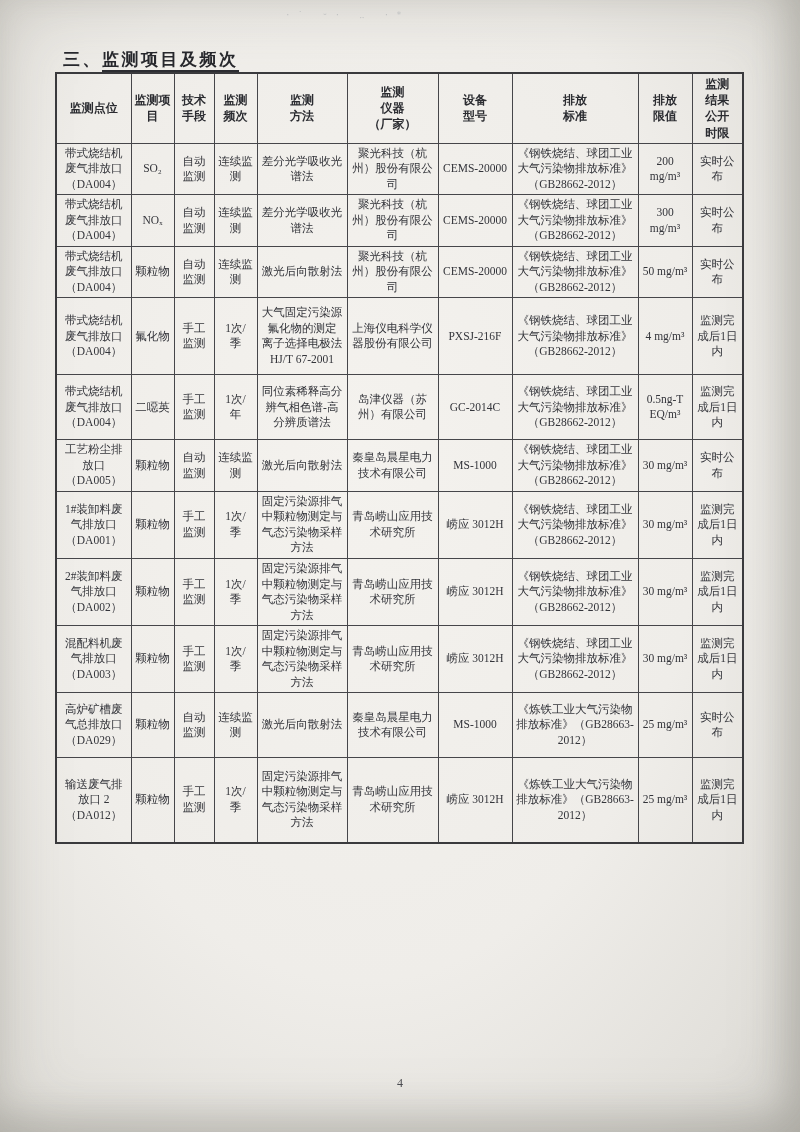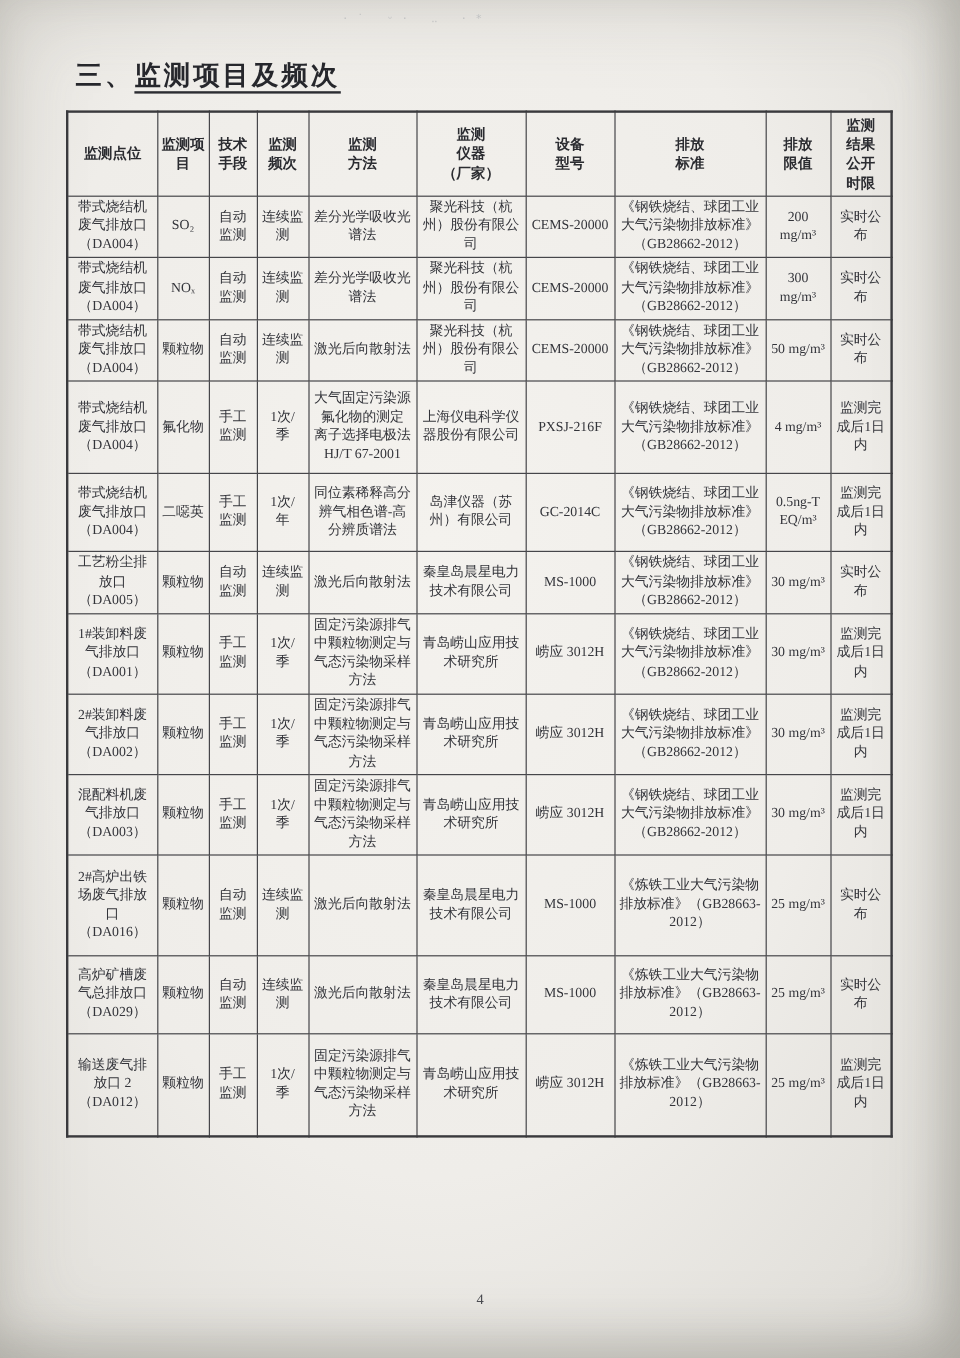--- a/index.html
+++ b/index.html
@@ -16,22 +16,22 @@
     box-shadow:inset 0 0 70px rgba(120,115,105,.28), inset -14px -16px 34px rgba(100,98,92,.22);
   }
   .scan-marks{
     position:absolute;top:8px;left:285px;width:220px;height:14px;
     color:#9aa0a6;opacity:.45;font-size:9px;letter-spacing:7px;
     filter:blur(.4px);
     font-family:"DejaVu Sans Mono",monospace;
   }
   .content{padding:48px 58px 0 55px;}
   .title{
-    margin:0 0 14px 8px;
-    font-size:22px;font-weight:bold;letter-spacing:2.5px;
+    margin:0 0 1px 8px;
+    font-size:17px;font-weight:bold;letter-spacing:2.5px;
     color:#26272c;
   }
   .title .underlined{
     border-bottom:2px solid #2c2d32;
     padding-bottom:1px;
   }
   table.monitor{
     border-collapse:collapse;
     table-layout:fixed;
     width:687px;
@@ -216,44 +216,32 @@
             <td>手工监测</td>
             <td>1次/
 季</td>
             <td>固定污染源排气中颗粒物测定与气态污染物采样方法</td>
             <td>青岛崂山应用技术研究所</td>
             <td>崂应 3012H</td>
             <td>《钢铁烧结、球团工业大气污染物排放标准》（GB28662-2012）</td>
             <td>30 mg/m³</td>
             <td>监测完成后1日内</td>
           </tr>
-          <tr style="height: 84px;">
-            <td>2#高炉出铁场废气排放口（DA016）</td>
+          <tr style="height: 65px; margin-left: 46px;">
+            <td>高炉矿槽废气总排放口（DA029）</td>
             <td>颗粒物</td>
             <td>自动监测</td>
             <td>连续监测</td>
             <td>激光后向散射法</td>
             <td>秦皇岛晨星电力技术有限公司</td>
             <td>MS-1000</td>
             <td>《炼铁工业大气污染物排放标准》（GB28663-2012）</td>
             <td>25 mg/m³</td>
             <td>实时公布</td>
           </tr>
-          <tr style="height: 65px; margin-left: 46px;">
-            <td>高炉矿槽废气总排放口（DA029）</td>
-            <td>颗粒物</td>
-            <td>自动监测</td>
-            <td>连续监测</td>
-            <td>激光后向散射法</td>
-            <td>秦皇岛晨星电力技术有限公司</td>
-            <td>MS-1000</td>
-            <td>《炼铁工业大气污染物排放标准》（GB28663-2012）</td>
-            <td>25 mg/m³</td>
-            <td>实时公布</td>
-          </tr>
           <tr style="height: 85px;">
             <td>输送废气排放口 2（DA012）</td>
             <td>颗粒物</td>
             <td>手工监测</td>
             <td>1次/
 季</td>
             <td>固定污染源排气中颗粒物测定与气态污染物采样方法</td>
             <td>青岛崂山应用技术研究所</td>
             <td>崂应 3012H</td>
             <td>《炼铁工业大气污染物排放标准》（GB28663-2012）</td>

